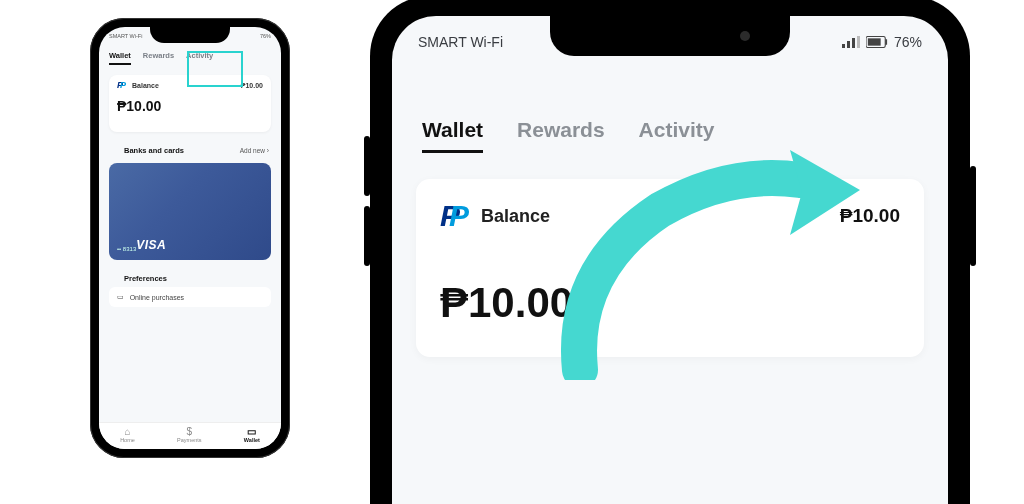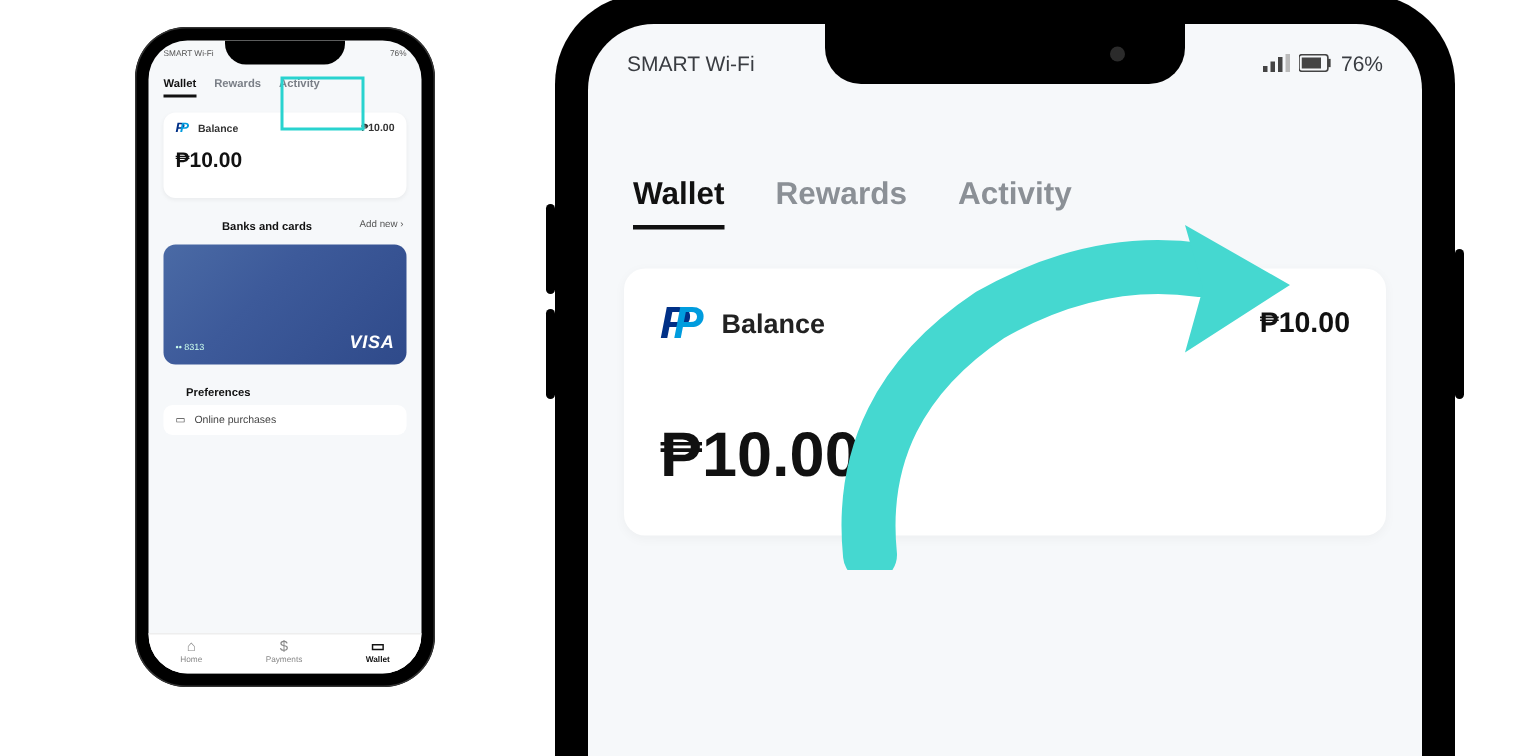--- a/index.html
+++ b/index.html
@@ -94,42 +94,41 @@
   .pp-logo-sm .p2 { color: #009cde; margin-left: -3px; }
   .phone-small .balance-amount {
     font-size: 14px;
     font-weight: 700;
     color: #111;
     padding: 8px 0 12px 0;
   }
   .phone-small .section-head {
     display: flex;
     justify-content: space-between;
+    align-items: center;
     font-size: 7.5px;
     font-weight: 700;
     padding: 8px 12px 4px 25px;
     color: #111;
-    margin-left: 24px;
   }
   .phone-small .section-head .add {
     font-size: 6.5px;
     font-weight: 500;
     color: #555;
   }
   .phone-small .bankcard {
     margin: 4px 10px;
-    height: 80px;
+    height: 97px;
     border-radius: 8px;
     background: linear-gradient(135deg, #4a6aa5 0%, #3d5a9a 40%, #2f4a8a 100%);
     position: relative;
     color: #fff;
     font-size: 7px;
     display: flex;
     align-items: flex-end;
-    justify-content: space-between;
     padding: 8px;
   }
   .phone-small .bankcard .masked { color: #cfe; font-size: 6px; }
   .phone-small .bankcard .visa {
     font-weight: 800;
     font-style: italic;
     font-size: 12px;
     letter-spacing: 0.5px;
   }
   .phone-small .pref-head {

